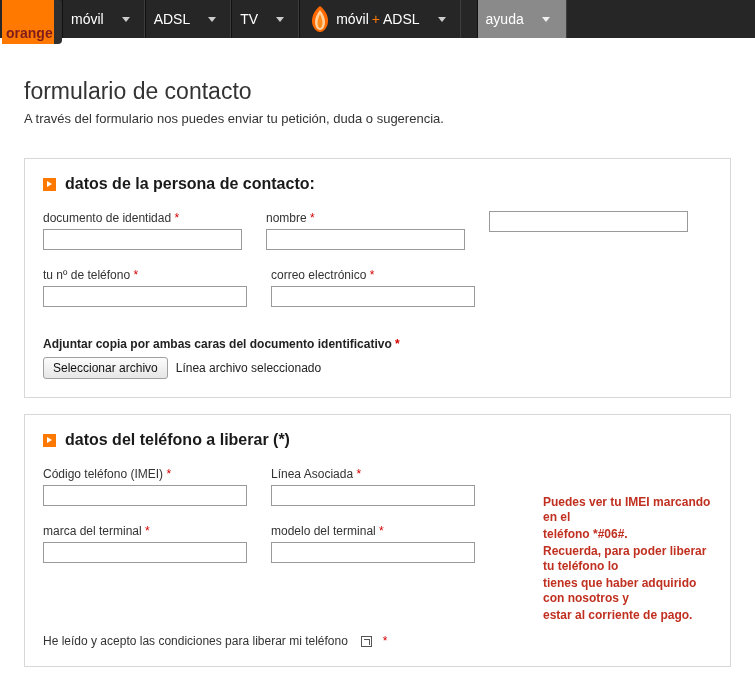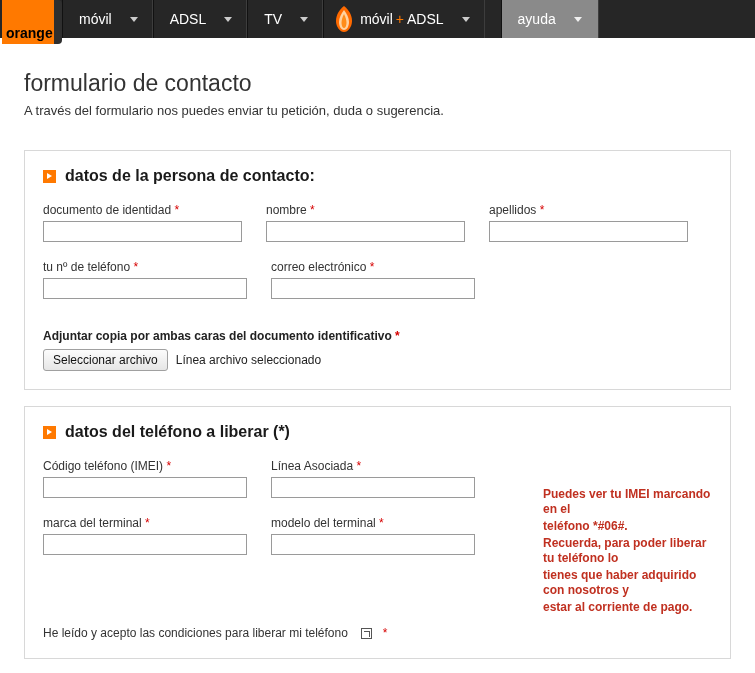--- a/index.html
+++ b/index.html
@@ -30,21 +30,21 @@
     background: #262626;
     flex: 0 0 62px;
   }
   .logo-box {
     position: absolute;
     left: 2px;
     top: 0;
     width: 52px;
     height: 44px;
     background: #ff7900;
-    color: #000000;
+    color: #7f1d1d;
     font-weight: bold;
     font-size: 14px;
     display: flex;
     align-items: flex-end;
     justify-content: flex-start;
     padding: 0 0 3px 4px;
     box-sizing: border-box;
   }
   .logo-shadow {
     position: absolute;
@@ -52,21 +52,21 @@
     top: 0;
     width: 8px;
     height: 44px;
     background: #2f2f2f;
     border-radius: 0 4px 4px 0;
   }
   .nav-item {
     position: relative;
     display: flex;
     align-items: center;
-    padding: 0 14px 0 16px;
+    padding: 0 14px 0 8px;
     color: #ffffff;
     font-size: 14px;
     border-right: 1px solid #3d3d3d;
     border-left: 1px solid #111111;
     cursor: pointer;
     white-space: nowrap;
   }
   .nav-item .caret {
     margin-left: 18px;
     width: 0;
@@ -89,21 +89,21 @@
     position: absolute;
     left: 8px;
     top: 5px;
     width: 24px;
     height: 28px;
   }
   h1.title {
     font-size: 23px;
     font-weight: normal;
     color: #333333;
-    margin: 32px 0 6px 24px;
+    margin: 40px 0 6px 24px;
   }
   .subtitle {
     font-size: 13px;
     color: #333333;
     margin: 0 0 32px 24px;
   }
 
   .panel {
     margin: 0 24px 16px 24px;
     border: 1px solid #d8d8d8;
@@ -289,21 +289,20 @@
   <div class="row">
     <div class="field w1">
       <label class="lbl"><span>documento de identidad</span> <span class="req">*</span></label>
       <input class="txt" type="text" value="" style="">
     </div>
     <div class="field w2">
       <label class="lbl"><span>nombre</span> <span class="req">*</span></label>
       <input class="txt" type="text" value="" style="">
     </div>
     <div class="field w3">
-      <label class="lbl"><span>apellidos</span> <span class="req">*</span></label>
       <input class="txt" type="text" value="" style="">
     </div>
   </div>
 
   <div class="spacer-row"></div>
 
   <div class="row">
     <div class="field w1">
       <label class="lbl"><span>tu nº de teléfono</span> <span class="req">*</span></label>
       <input class="txt" type="text" value="" style="">

